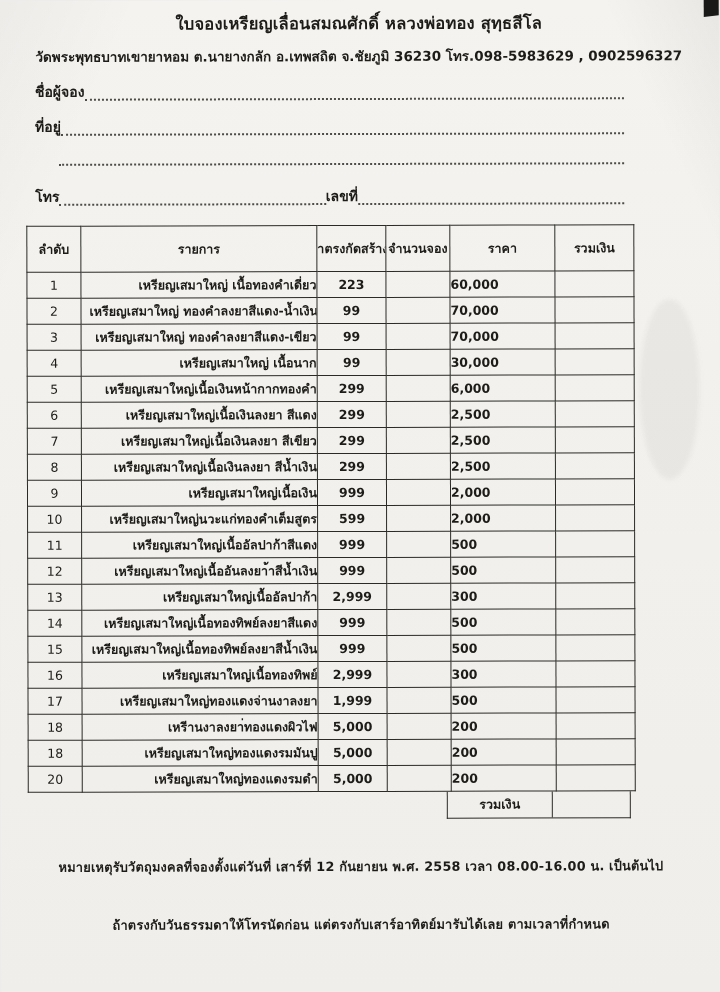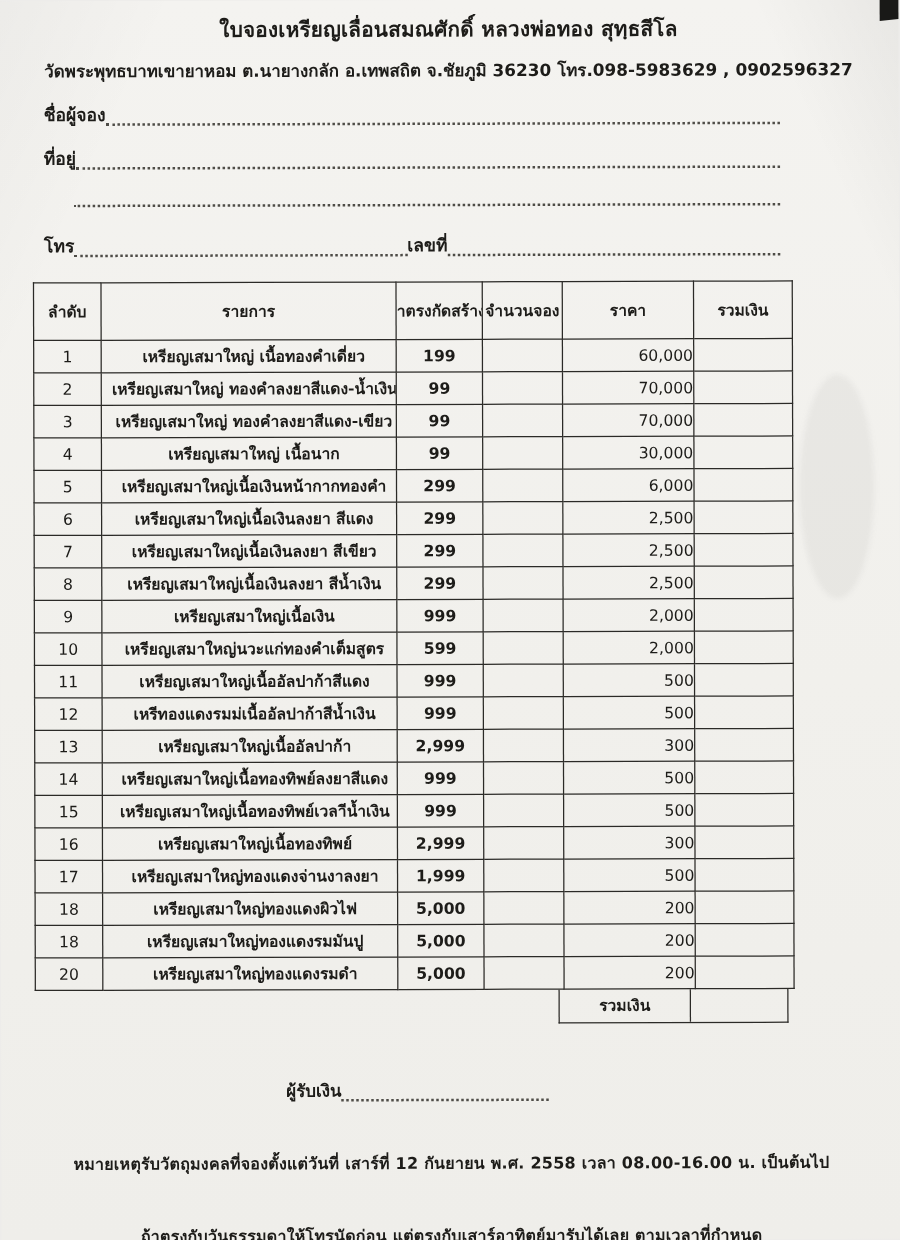--- a/index.html
+++ b/index.html
@@ -77,24 +77,24 @@
     font-weight: bold;
     vertical-align: middle;
     text-align: center;
   }
   table.order td {
     height: 25px;
     font-size: 12.5px;
     vertical-align: middle;
   }
   .c-no   { width: 53px;  text-align: center; margin-top: 17px; }
-  .c-item { width: 235px; text-align: center; padding-left: 8px !important; font-weight: bold; }
+  .c-item { width: 235px; text-align: right; padding-left: 8px !important; font-weight: bold; }
   .c-made { width: 68px;  text-align: center; font-weight: bold; }
   .c-resv { width: 63px;  text-align: center; }
-  .c-price{ width: 104px; text-align: right; font-weight: normal; }
+  .c-price{ width: 104px; text-align: left; font-weight: bold; }
   .c-total{ width: 78px;  text-align: center; }
 
   .summary-row {
     margin-left: 446px; 
     width: 182px;
     display: flex;
     border: 1.6px solid #2b2a27;
     border-top: none;
     height: 26px;
   }
@@ -167,21 +167,21 @@
         <th class="c-made">าตรงกัดสร้าง</th>
         <th class="c-resv">จำนวนจอง</th>
         <th class="c-price">ราคา</th>
         <th class="c-total">รวมเงิน</th>
       </tr>
     </thead>
     <tbody>
     <tr>
       <td class="c-no">1</td>
       <td class="c-item">เหรียญเสมาใหญ่ เนื้อทองคำเดี่ยว</td>
-      <td class="c-made">199</td>
+      <td class="c-made">223</td>
       <td class="c-resv"></td>
       <td class="c-price">60,000</td>
       <td class="c-total"></td>
     </tr>
 
     <tr>
       <td class="c-no">2</td>
       <td class="c-item">เหรียญเสมาใหญ่ ทองคำลงยาสีแดง-น้ำเงิน</td>
       <td class="c-made">99</td>
       <td class="c-resv"></td>
@@ -265,21 +265,21 @@
       <td class="c-no">11</td>
       <td class="c-item">เหรียญเสมาใหญ่เนื้ออัลปาก้าสีแดง</td>
       <td class="c-made">999</td>
       <td class="c-resv"></td>
       <td class="c-price">500</td>
       <td class="c-total"></td>
     </tr>
 
     <tr>
       <td class="c-no">12</td>
-      <td class="c-item">เหรีทองแดงรมม่เนื้ออัลปาก้าสีน้ำเงิน</td>
+      <td class="c-item">เหรียญเสมาใหญ่เนื้ออันลงยา้าสีน้ำเงิน</td>
       <td class="c-made">999</td>
       <td class="c-resv"></td>
       <td class="c-price">500</td>
       <td class="c-total"></td>
     </tr>
 
     <tr>
       <td class="c-no">13</td>
       <td class="c-item">เหรียญเสมาใหญ่เนื้ออัลปาก้า</td>
       <td class="c-made">2,999</td>
@@ -292,21 +292,21 @@
       <td class="c-no">14</td>
       <td class="c-item">เหรียญเสมาใหญ่เนื้อทองทิพย์ลงยาสีแดง</td>
       <td class="c-made">999</td>
       <td class="c-resv"></td>
       <td class="c-price">500</td>
       <td class="c-total"></td>
     </tr>
 
     <tr>
       <td class="c-no">15</td>
-      <td class="c-item">เหรียญเสมาใหญ่เนื้อทองทิพย์เวลาีน้ำเงิน</td>
+      <td class="c-item">เหรียญเสมาใหญ่เนื้อทองทิพย์ลงยาสีน้ำเงิน</td>
       <td class="c-made">999</td>
       <td class="c-resv"></td>
       <td class="c-price">500</td>
       <td class="c-total"></td>
     </tr>
 
     <tr>
       <td class="c-no">16</td>
       <td class="c-item">เหรียญเสมาใหญ่เนื้อทองทิพย์</td>
       <td class="c-made">2,999</td>
@@ -319,21 +319,21 @@
       <td class="c-no">17</td>
       <td class="c-item">เหรียญเสมาใหญ่ทองแดงจ่านงาลงยา</td>
       <td class="c-made">1,999</td>
       <td class="c-resv"></td>
       <td class="c-price">500</td>
       <td class="c-total"></td>
     </tr>
 
     <tr>
       <td class="c-no">18</td>
-      <td class="c-item">เหรียญเสมาใหญ่ทองแดงผิวไฟ</td>
+      <td class="c-item">เหรีานงาลงยา่ทองแดงผิวไฟ</td>
       <td class="c-made">5,000</td>
       <td class="c-resv"></td>
       <td class="c-price">200</td>
       <td class="c-total"></td>
     </tr>
 
     <tr>
       <td class="c-no">18</td>
       <td class="c-item">เหรียญเสมาใหญ่ทองแดงรมมันปู</td>
       <td class="c-made">5,000</td>
@@ -351,20 +351,16 @@
       <td class="c-total"></td>
     </tr>
   </tbody>
   </table>
 
   <div class="summary-row">
     <div class="summary-label">รวมเงิน</div>
     <div class="summary-value"></div>
   </div>
 
-  <div class="receiver-line">
-    <span class="field-label">ผู้รับเงิน</span>
-    <span class="dotted-fill"></span>
-  </div>
 
   <div class="note">หมายเหตุรับวัตถุมงคลที่จองตั้งแต่วันที่ เสาร์ที่ 12 กันยายน พ.ศ. 2558  เวลา 08.00-16.00 น. เป็นต้นไป</div>
   <div class="note">ถ้าตรงกับวันธรรมดาให้โทรนัดก่อน แต่ตรงกับเสาร์อาทิตย์มารับได้เลย ตามเวลาที่กำหนด</div>
 </div>
 
 </body></html>

